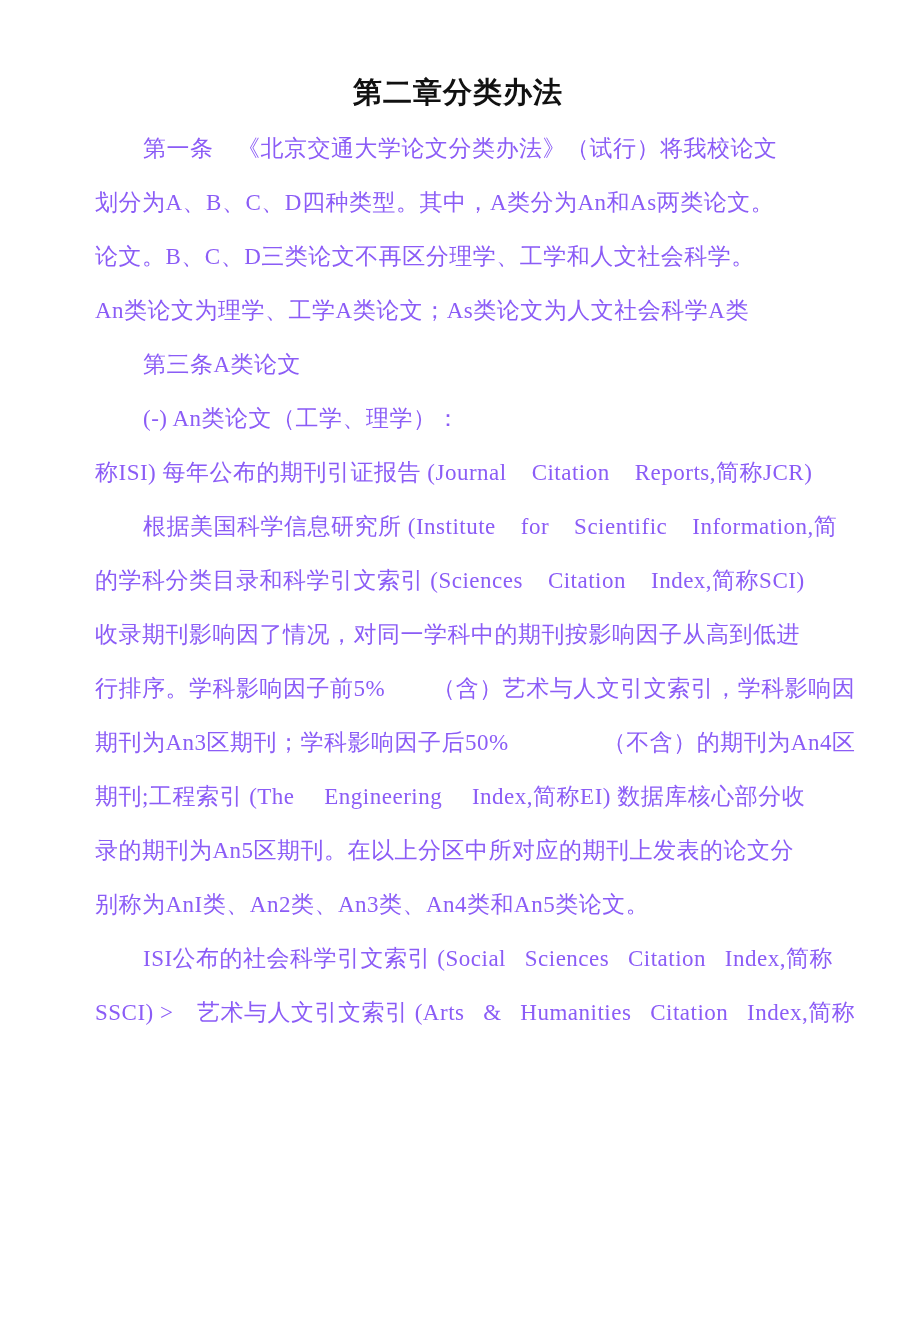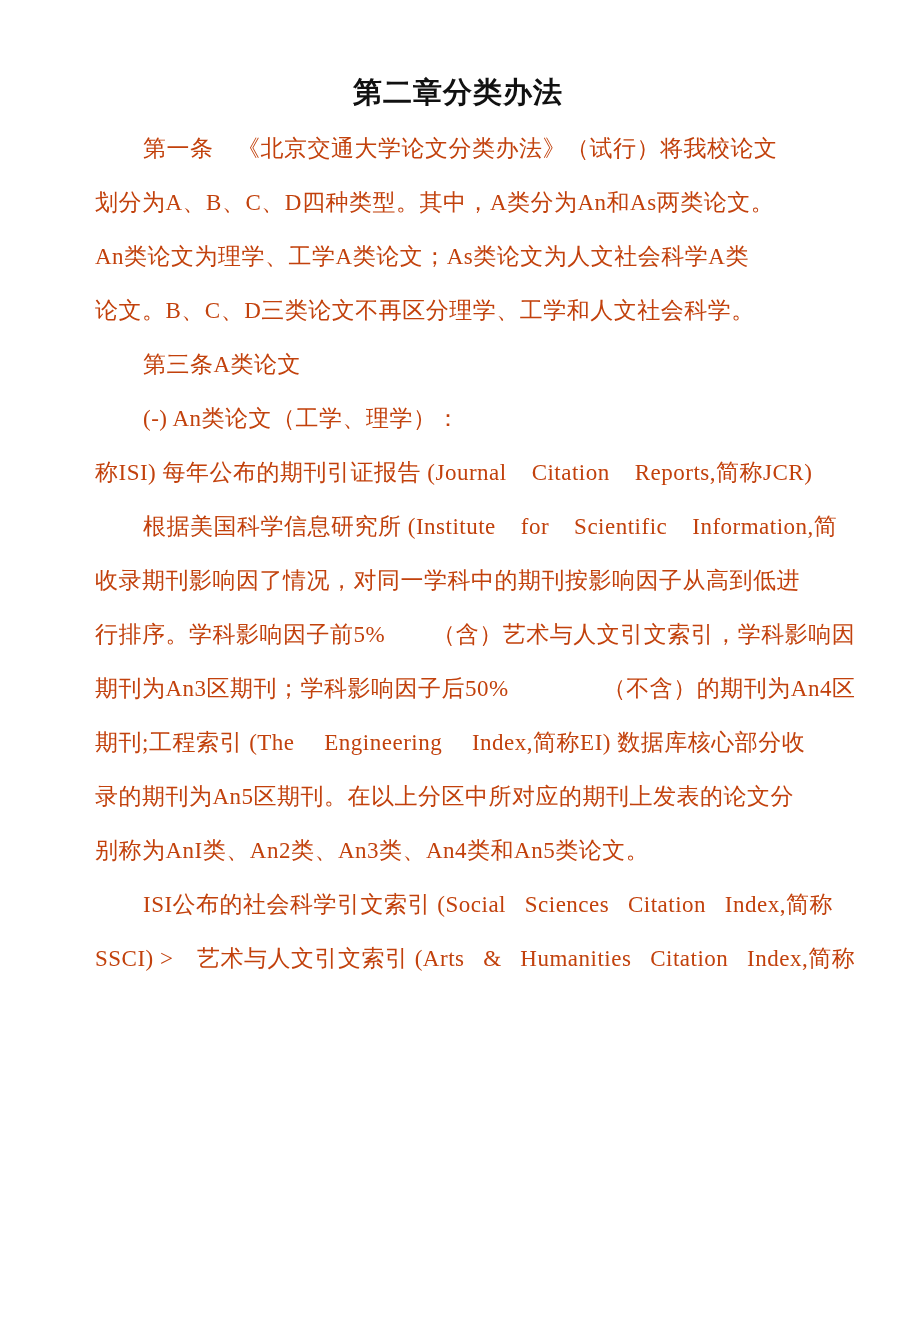--- a/index.html
+++ b/index.html
@@ -32,40 +32,41 @@
   }
   .doc-body {
     width: 730px;
   }
   .line {
     height: 54px;
     line-height: 54px;
     font-size: 23px;
     white-space: pre;
     letter-spacing: 0.5px;
-    color: #c2410c;
+    color: #8b5cf6;
   }
   .line.indent {
     padding-left: 48px;
   }
 </style>
 </head>
 <body>
 
 <div class="page">
   <h1 class="doc-title">第二章分类办法</h1>
   <div class="doc-body" id="doc-body">
       <div class="line indent">第一条　《北京交通大学论文分类办法》（试行）将我校论文</div>
       <div class="line">划分为A、B、C、D四种类型。其中，A类分为An和As两类论文。</div>
+      <div class="line">论文。B、C、D三类论文不再区分理学、工学和人文社会科学。</div>
       <div class="line">An类论文为理学、工学A类论文；As类论文为人文社会科学A类</div>
-      <div class="line">论文。B、C、D三类论文不再区分理学、工学和人文社会科学。</div>
       <div class="line indent">第三条A类论文</div>
       <div class="line indent">(-) An类论文（工学、理学）：</div>
       <div class="line">称ISI) 每年公布的期刊引证报告 (Journal    Citation    Reports,简称JCR)</div>
       <div class="line indent">根据美国科学信息研究所 (Institute    for    Scientific    Information,简</div>
+      <div class="line">的学科分类目录和科学引文索引 (Sciences    Citation    Index,简称SCI)</div>
       <div class="line">收录期刊影响因了情况，对同一学科中的期刊按影响因子从高到低进</div>
       <div class="line">行排序。学科影响因子前5%　　（含）艺术与人文引文索引，学科影响因</div>
       <div class="line">期刊为An3区期刊；学科影响因子后50%　　　　（不含）的期刊为An4区</div>
       <div class="line">期刊;工程索引 (The　 Engineering　 Index,简称EI) 数据库核心部分收</div>
       <div class="line">录的期刊为An5区期刊。在以上分区中所对应的期刊上发表的论文分</div>
       <div class="line">别称为AnI类、An2类、An3类、An4类和An5类论文。</div>
       <div class="line indent">ISI公布的社会科学引文索引 (Social   Sciences   Citation   Index,简称</div>
       <div class="line">SSCI) &gt;　艺术与人文引文索引 (Arts   &amp;   Humanities   Citation   Index,简称</div>
     </div>
 </div>

